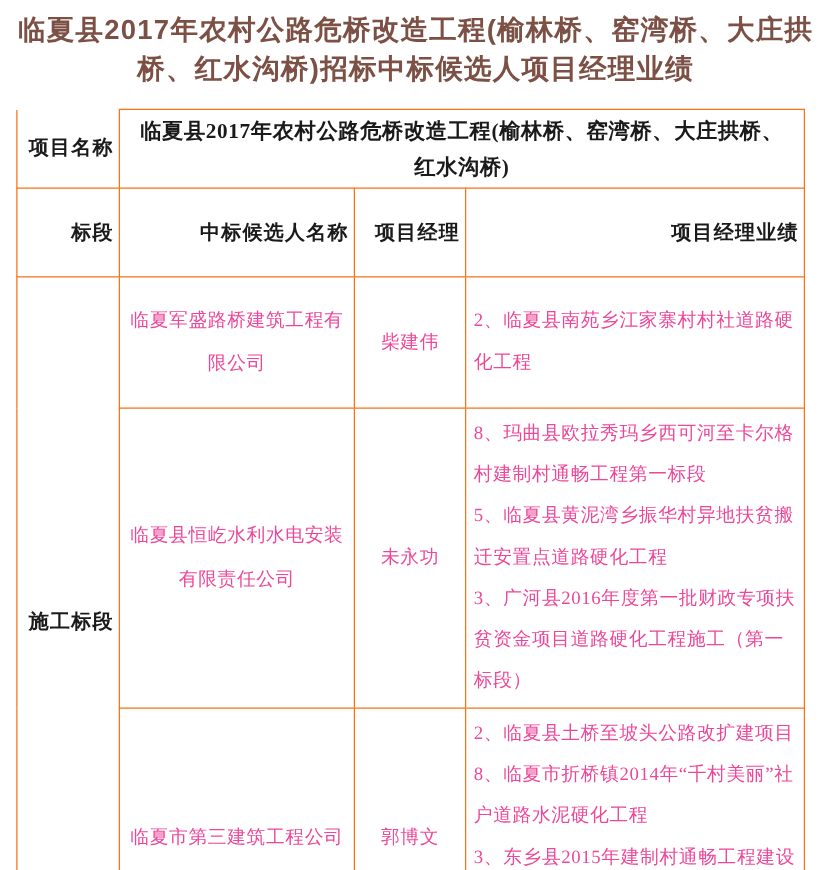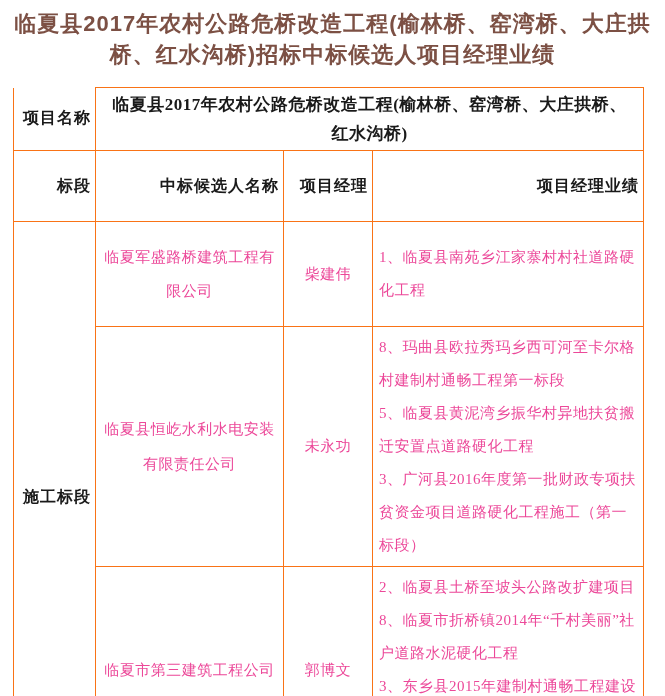--- a/index.html
+++ b/index.html
@@ -93,21 +93,21 @@
       <td class="hdr-cell">中标候选人名称</td>
       <td class="hdr-cell">项目经理</td>
       <td class="hdr-cell">项目经理业绩</td>
     </tr>
 
     <tr style="height:105px">
       <td rowspan="3" class="hdr-cell">施工标段</td>
       <td class="script-cell name-cell">临夏军盛路桥建筑工程有限公司</td>
       <td class="script-cell name-cell">柴建伟</td>
       <td class="script-cell perf-cell">
-        <div class="perf-item">1、临夏县南苑乡江家寨村村社道路硬化工程</div>
+        <div class="perf-item">2、临夏县南苑乡江家寨村村社道路硬化工程</div>
       </td>
     </tr>
 
     <tr style="height:200px">
       <td class="script-cell name-cell">临夏县恒屹水利水电安装有限责任公司</td>
       <td class="script-cell name-cell">未永功</td>
       <td class="script-cell perf-cell">
         <div class="perf-item">8、玛曲县欧拉秀玛乡西可河至卡尔格村建制村通畅工程第一标段</div>
         <div class="perf-item">5、临夏县黄泥湾乡振华村异地扶贫搬迁安置点道路硬化工程</div>
         <div class="perf-item">3、广河县2016年度第一批财政专项扶贫资金项目道路硬化工程施工（第一标段）</div>

